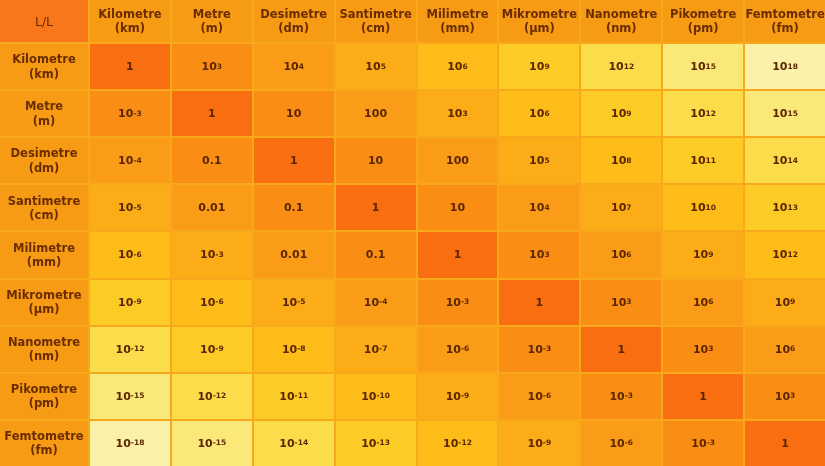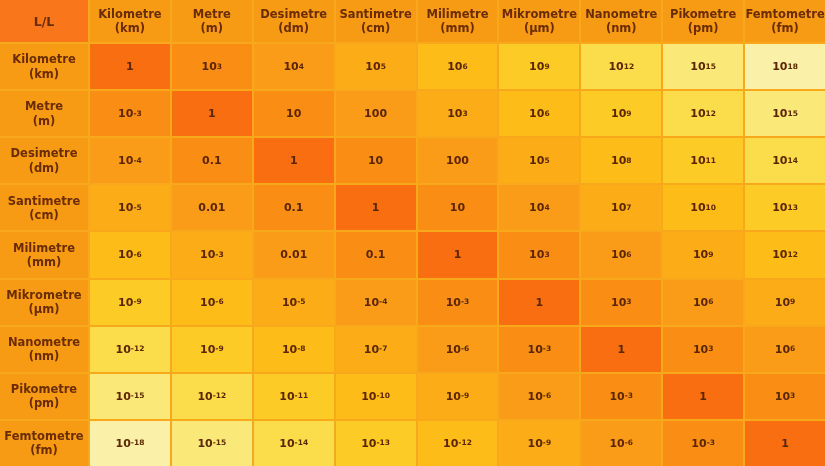--- a/index.html
+++ b/index.html
@@ -28,21 +28,21 @@
     color:#6B2D00;
     font-weight:bold;
     font-size:11.5px;
     line-height:1.25;
     flex-direction:column;
   }
   .hdr .u{display:block;}
   .corner{
     background:#F9761A;
     color:#6B2D00;
-    font-weight:bold;
+    font-weight:normal;
     font-size:12.5px;
   }
   .rowlab{
     background:#F79B14;
     color:#6B2D00;
     font-weight:bold;
     font-size:11.5px;
     line-height:1.25;
     flex-direction:column;
   }

